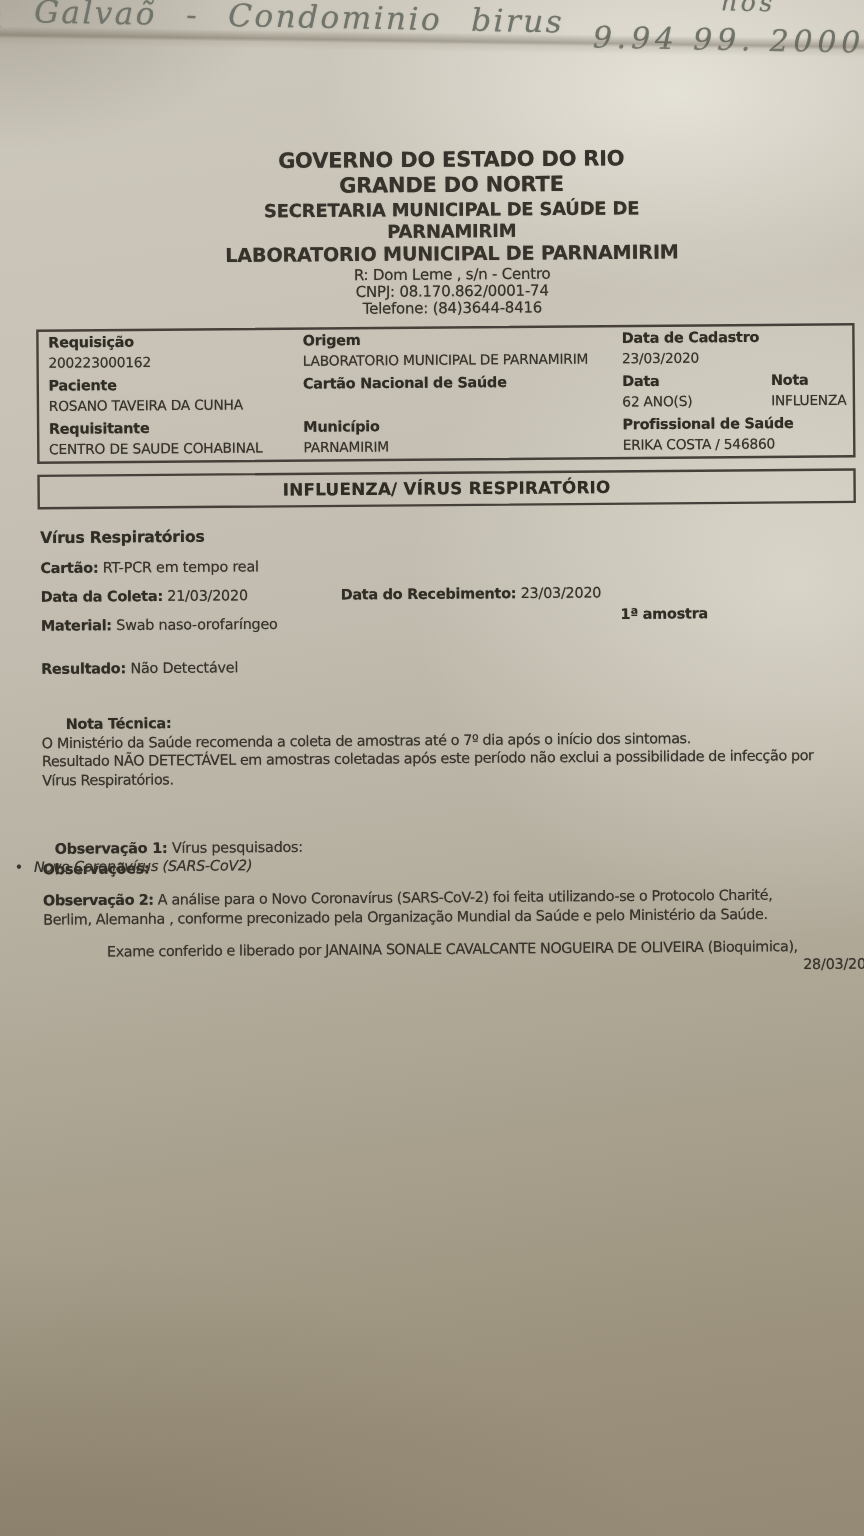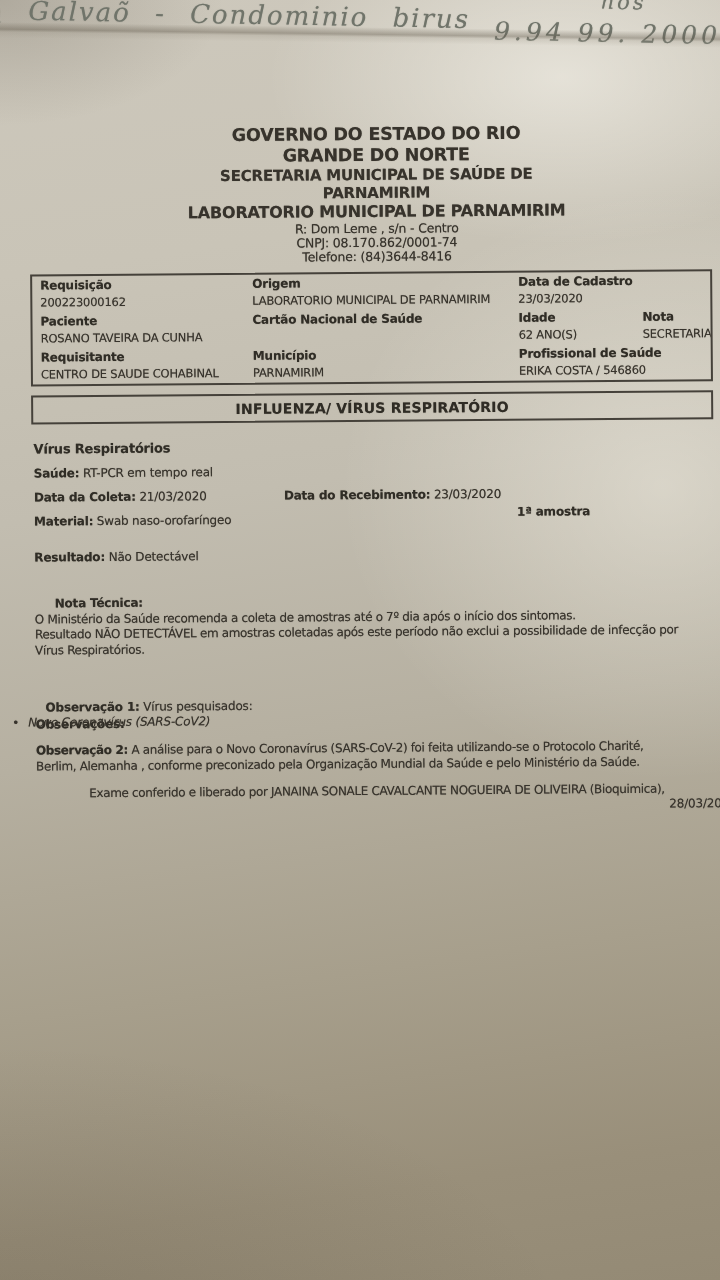--- a/index.html
+++ b/index.html
@@ -121,26 +121,26 @@
       <div class="cell">
         <div class="lab">Paciente</div>
         <div class="val">ROSANO TAVEIRA DA CUNHA</div>
       </div>
       <div class="cell">
         <div class="lab">Cartão Nacional de Saúde</div>
         <div class="val"></div>
       </div>
       <div class="cell split">
         <div>
-          <div class="lab">Idade</div>
+          <div class="lab">Data</div>
           <div class="val">62 ANO(S)</div>
         </div>
         <div>
           <div class="lab">Nota</div>
-          <div class="val">SECRETARIA</div>
+          <div class="val">INFLUENZA</div>
         </div>
       </div>
 
       <div class="cell">
         <div class="lab">Requisitante</div>
         <div class="val">CENTRO DE SAUDE COHABINAL</div>
       </div>
       <div class="cell">
         <div class="lab">Município</div>
         <div class="val">PARNAMIRIM</div>
@@ -149,21 +149,21 @@
         <div class="lab">Profissional de Saúde</div>
         <div class="val">ERIKA COSTA / 546860</div>
       </div>
     </div>
 
     <div class="banner">INFLUENZA/ VÍRUS RESPIRATÓRIO</div>
 
     <div class="line b" style="top:439px; left:35px; font-size:13px;">Vírus Respiratórios</div>
 
     <div class="line" style="top:464px; left:35px;">
-      <span class="b">Saúde:</span>
+      <span class="b">Cartão:</span>
       <span>RT-PCR em tempo real</span>
     </div>
 
     <div class="line" style="top:488px; left:35px;">
       <span class="b">Data da Coleta:</span>
       <span>21/03/2020</span>
     </div>
     <div class="line" style="top:488px; left:285px;">
       <span class="b">Data do Recebimento:</span>
       <span>23/03/2020</span>

